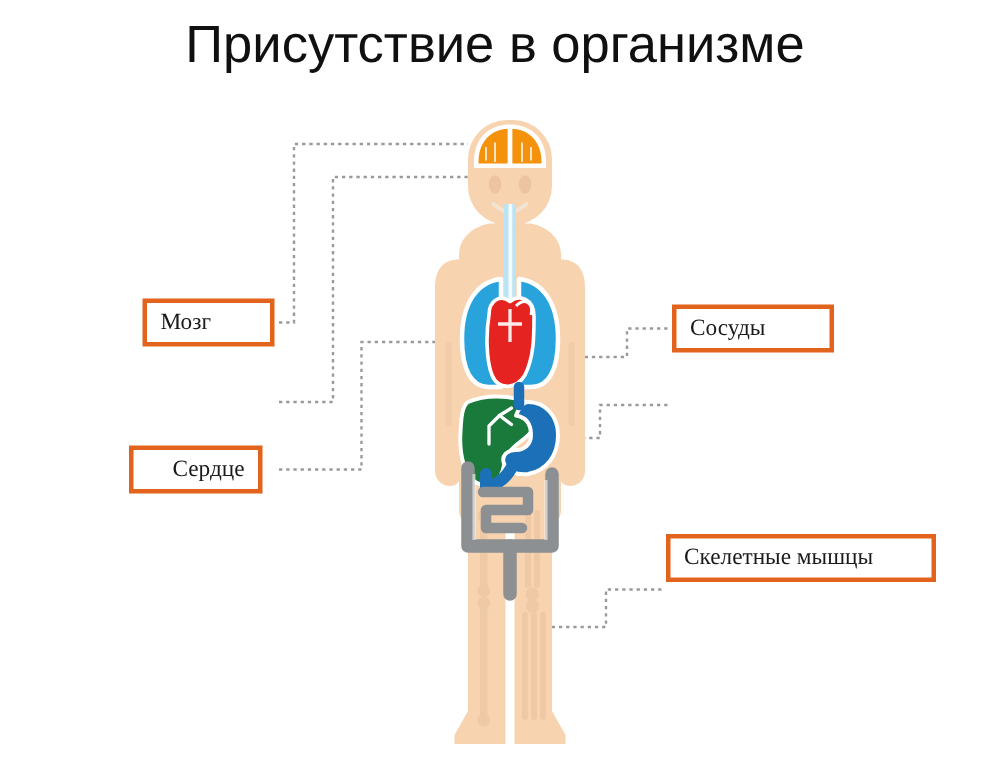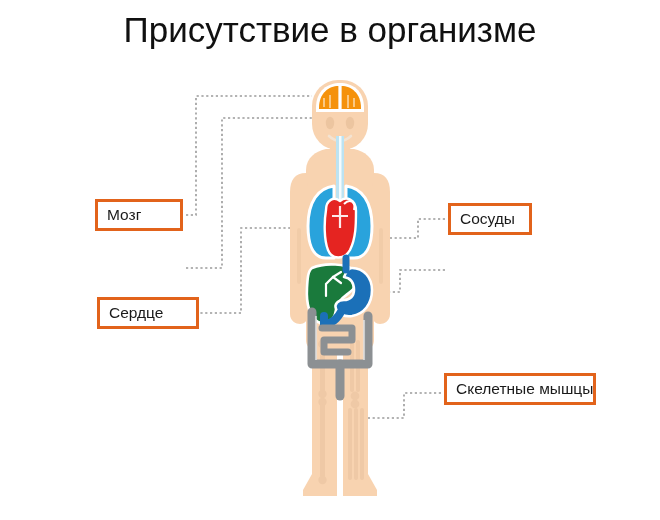--- a/index.html
+++ b/index.html
@@ -42,30 +42,30 @@
     box-sizing: border-box;
     background: #ffffff;
     border: 3px solid #E2631B;
     display: flex;
     align-items: center;
     padding: 12px 9px;
     font-size: 15.5px;
     color: #1a1a1a;
     line-height: 1;
     white-space: nowrap;
-    font-family: Liberation Sans, sans-serif;
+    font-family: Liberation Serif, serif;
   }
   .label-box .lbl-text { display: block; }
 
   #lbl-brain   { left: 95px;  top: 199px; width: 88px;  height: 32px; }
   #lbl-eyes    { left: 95px;  top: 252px; width: 88px;  height: 32px; }
-  #lbl-heart   { left: 97px;  top: 297px; width: 102px;  height: 32px; }
-  #lbl-vessels { left: 448px; top: 203px; width: 84px;  height: 32px; }
+  #lbl-heart   { left: 86px;  top: 297px; width: 89px;  height: 32px; justify-content: flex-end; }
+  #lbl-vessels { left: 448px; top: 203px; width: 108px;  height: 32px; }
   #lbl-kidneys { left: 448px; top: 254px; width: 84px;  height: 32px; }
-  #lbl-muscles { left: 444px; top: 373px; width: 152px; height: 32px; }
+  #lbl-muscles { left: 444px; top: 356px; width: 180px; height: 32px; }
 
   
   #connectors {
     position: absolute;
     left: 0; top: 0;
     width: 660px; height: 520px;
     pointer-events: none;
   }
   
   #bodyfig {

